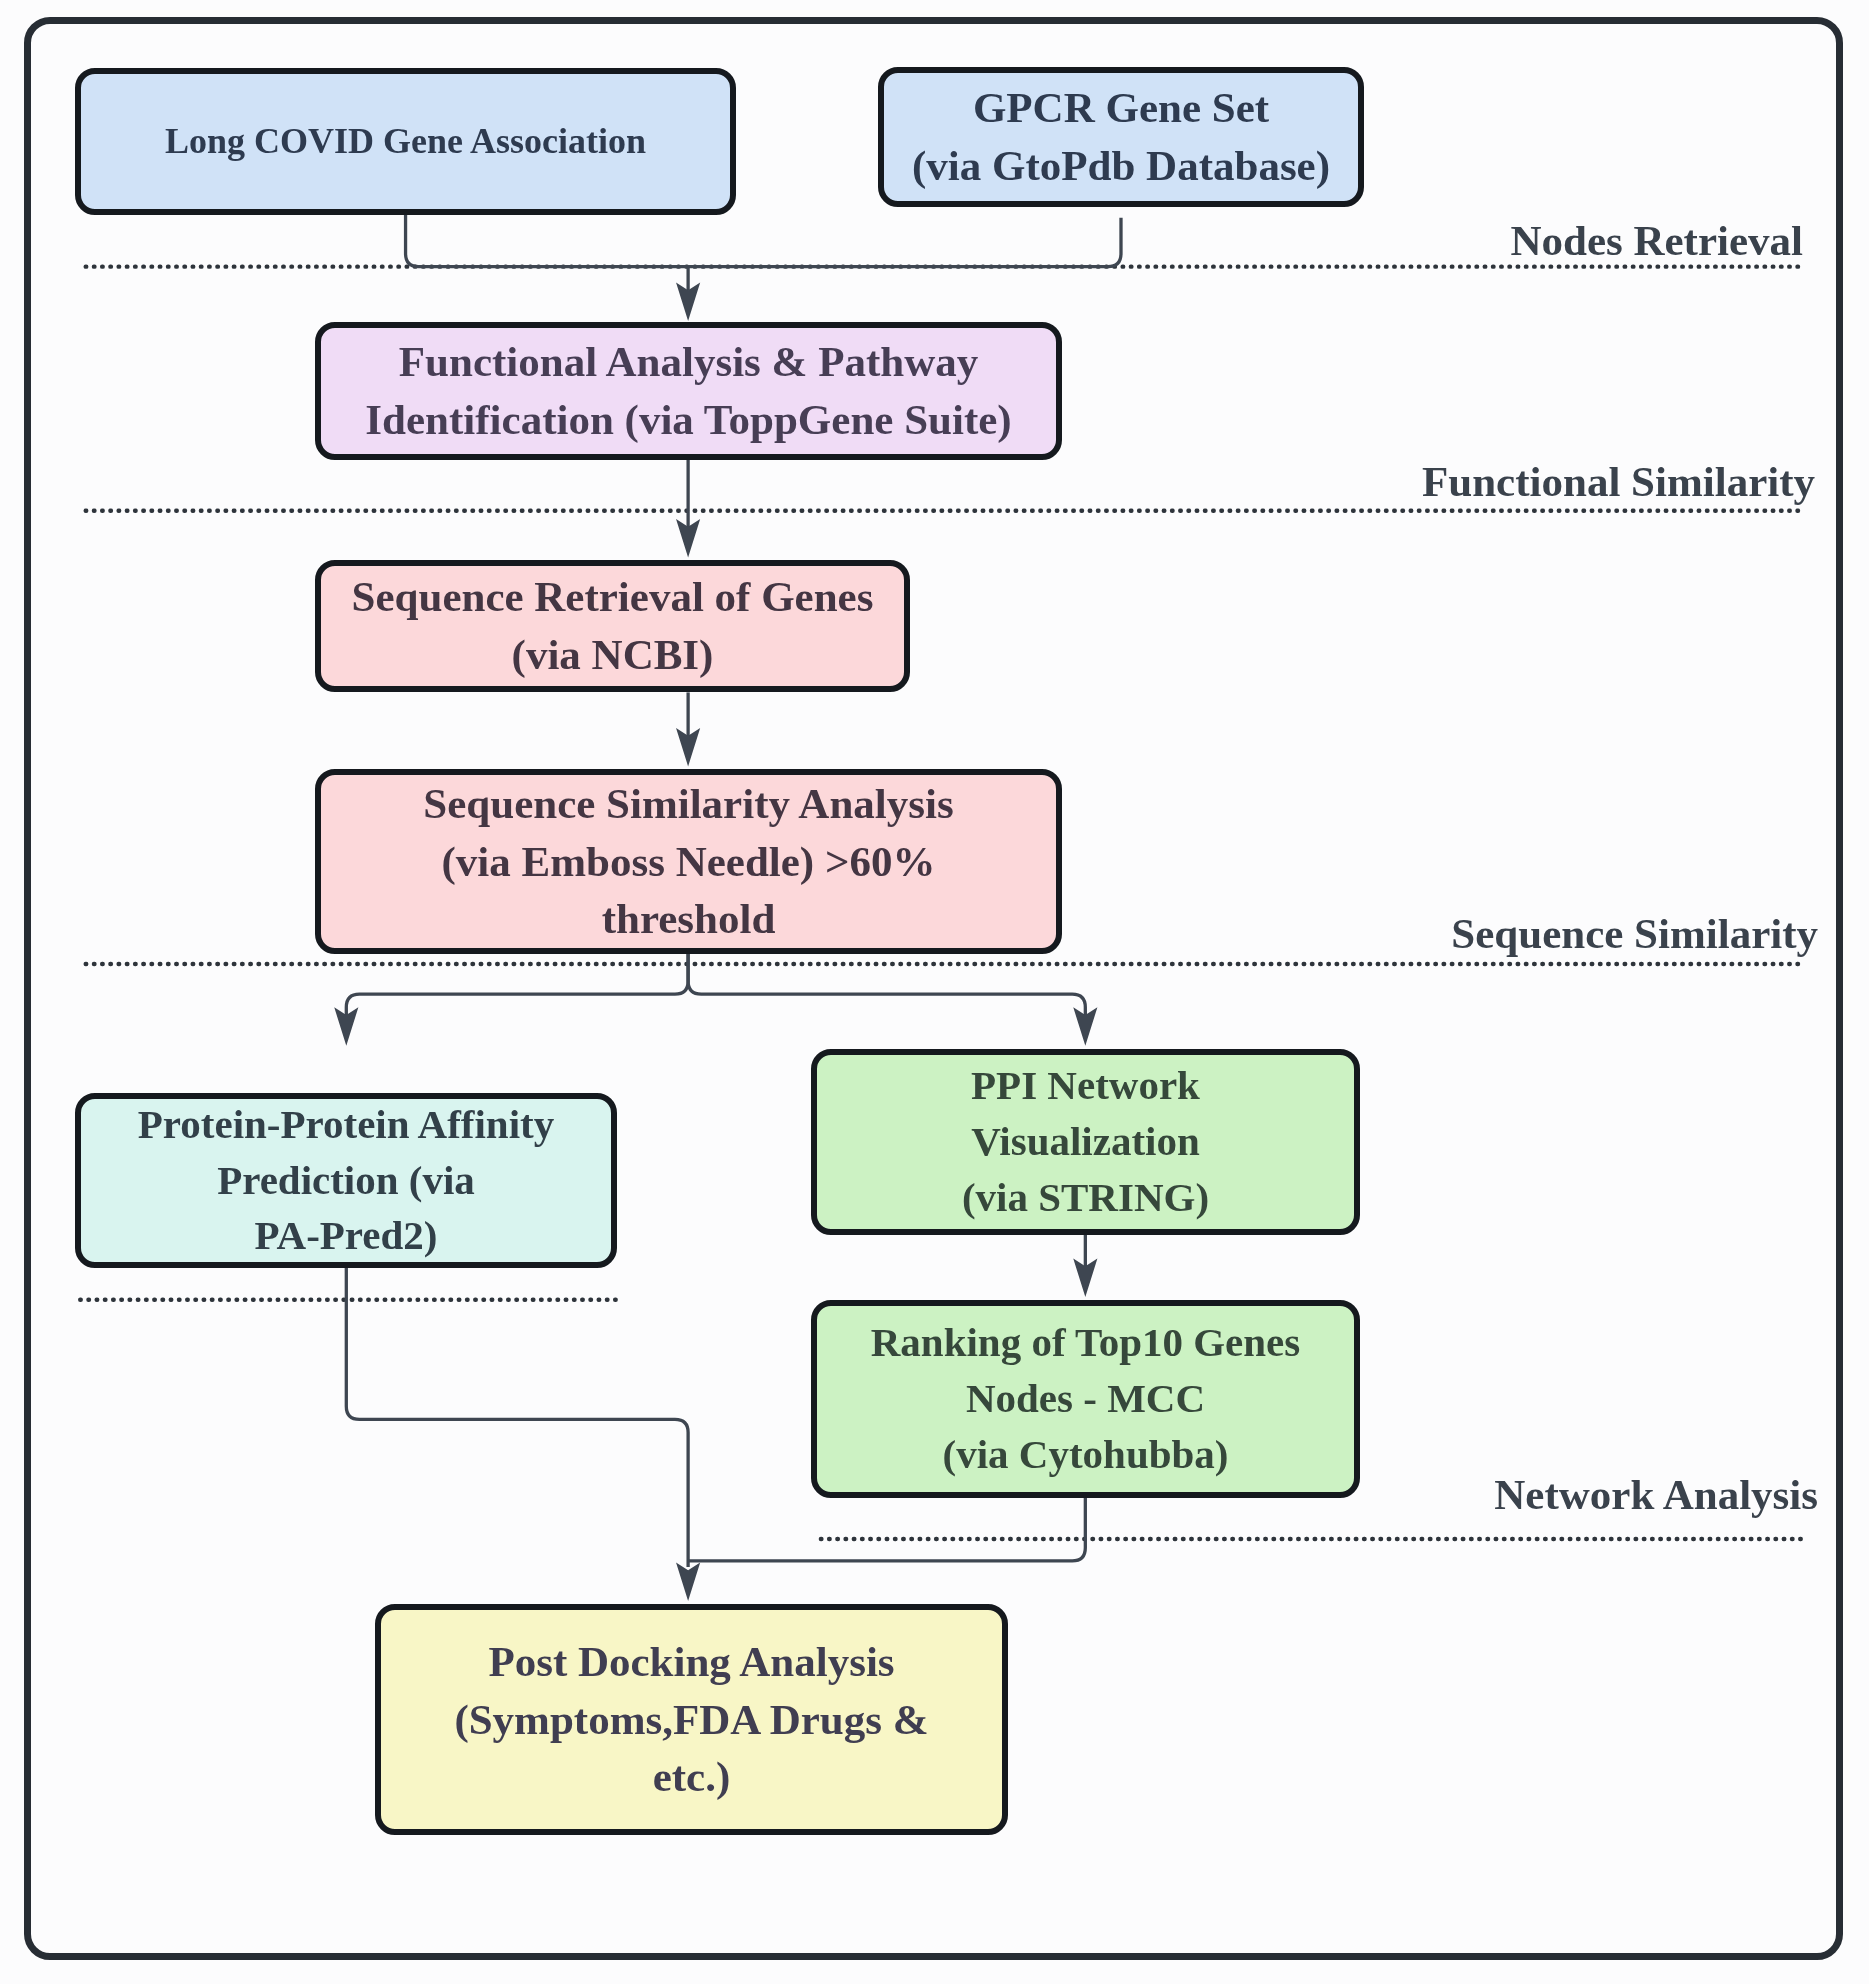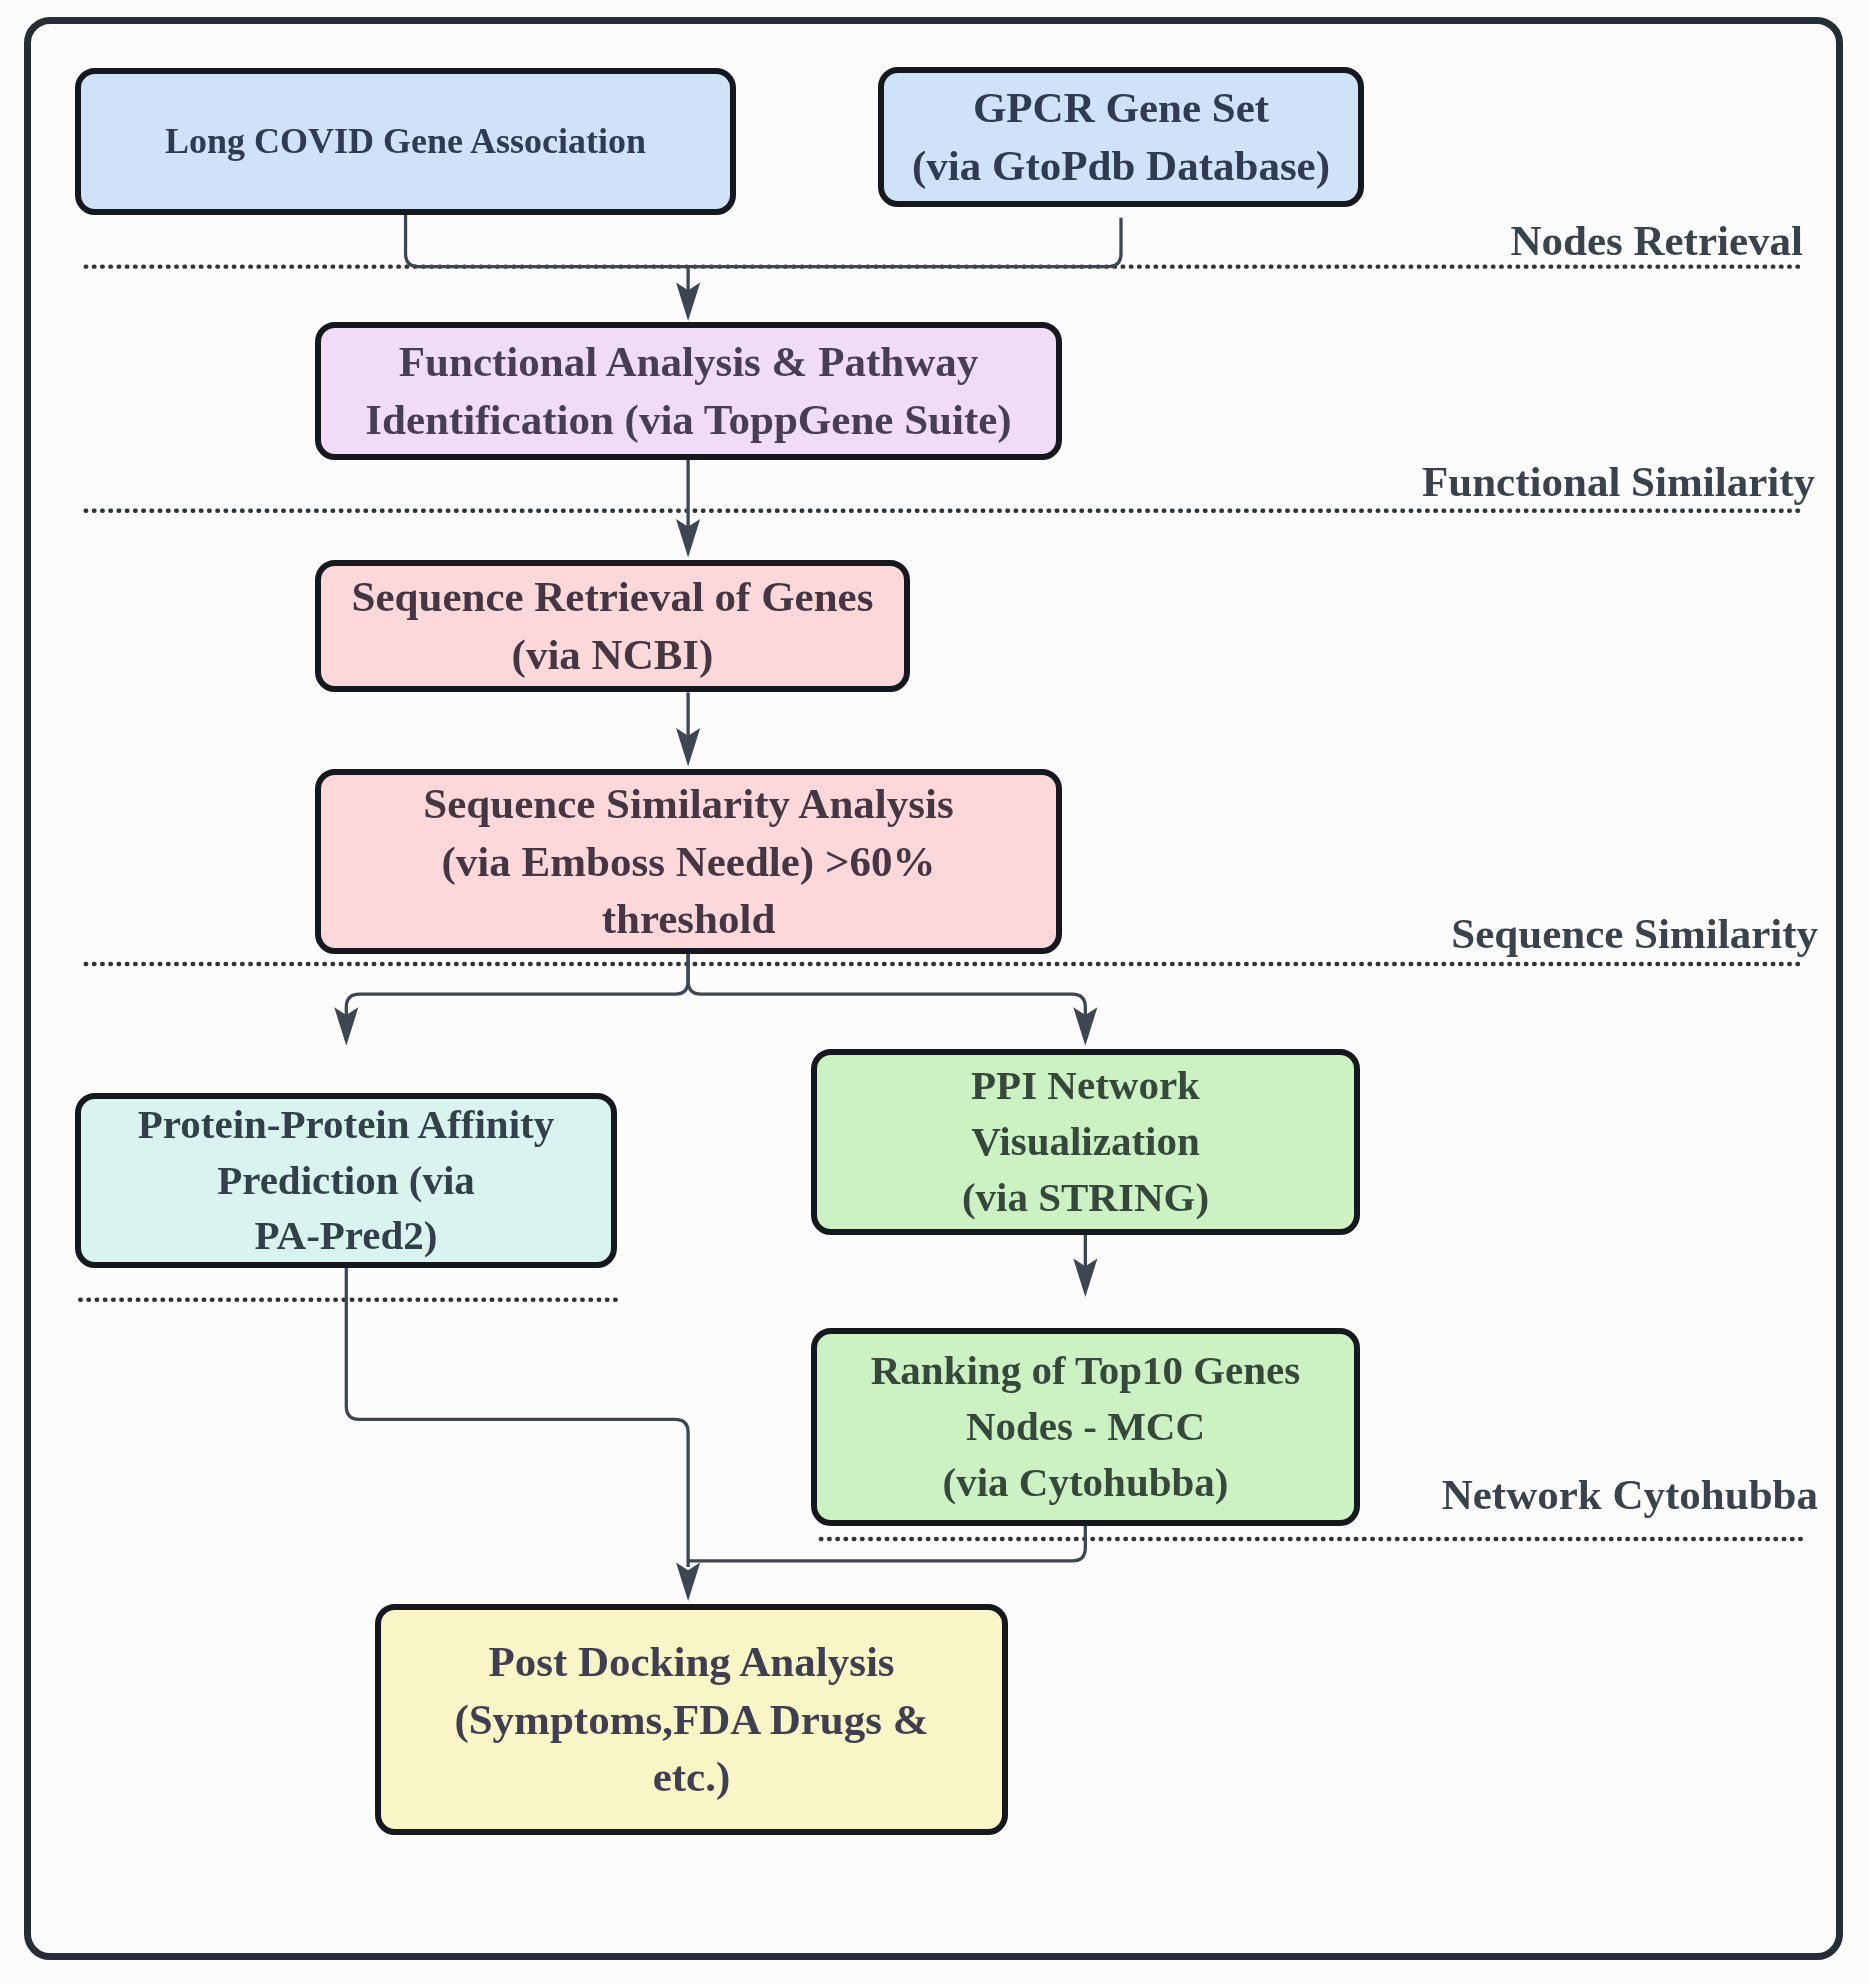--- a/index.html
+++ b/index.html
@@ -133,35 +133,35 @@
 Prediction (via
 PA-Pred2)</span>
   </div>
 
   <div class="box green fs74" style="left:811px; top:1049px; width:549px; height:186px;">
     <span class="box-label">PPI Network
 Visualization
 (via STRING)</span>
   </div>
 
-  <div class="box green fs74" style="left:811px; top:1300px; width:549px; height:198px;margin-top:28px;">
+  <div class="box green fs74" style="left:811px; top:1300px; width:549px; height:198px;">
     <span class="box-label">Ranking of Top10 Genes
 Nodes - MCC
 (via Cytohubba)</span>
   </div>
 
   <div class="box yellow fs78" style="left:375px; top:1604px; width:633px; height:231px;">
     <span class="box-label">Post Docking Analysis
 (Symptoms,FDA Drugs &amp;
 etc.)</span>
   </div>
 
   <div class="stage-label right-align" style="right:67px; top:219px;">Nodes Retrieval</div>
 
   <div class="stage-label right-align" style="right:55px; top:460px;">Functional Similarity</div>
 
   <div class="stage-label right-align" style="right:52px; top:912px;">Sequence Similarity</div>
 
 
-  <div class="stage-label right-align" style="right:52px; top:1473px;">Network Cytohubba</div>
+  <div class="stage-label right-align" style="right:52px; top:1473px;">Network Analysis</div>
 
 </div>
 
 
 </body></html>

